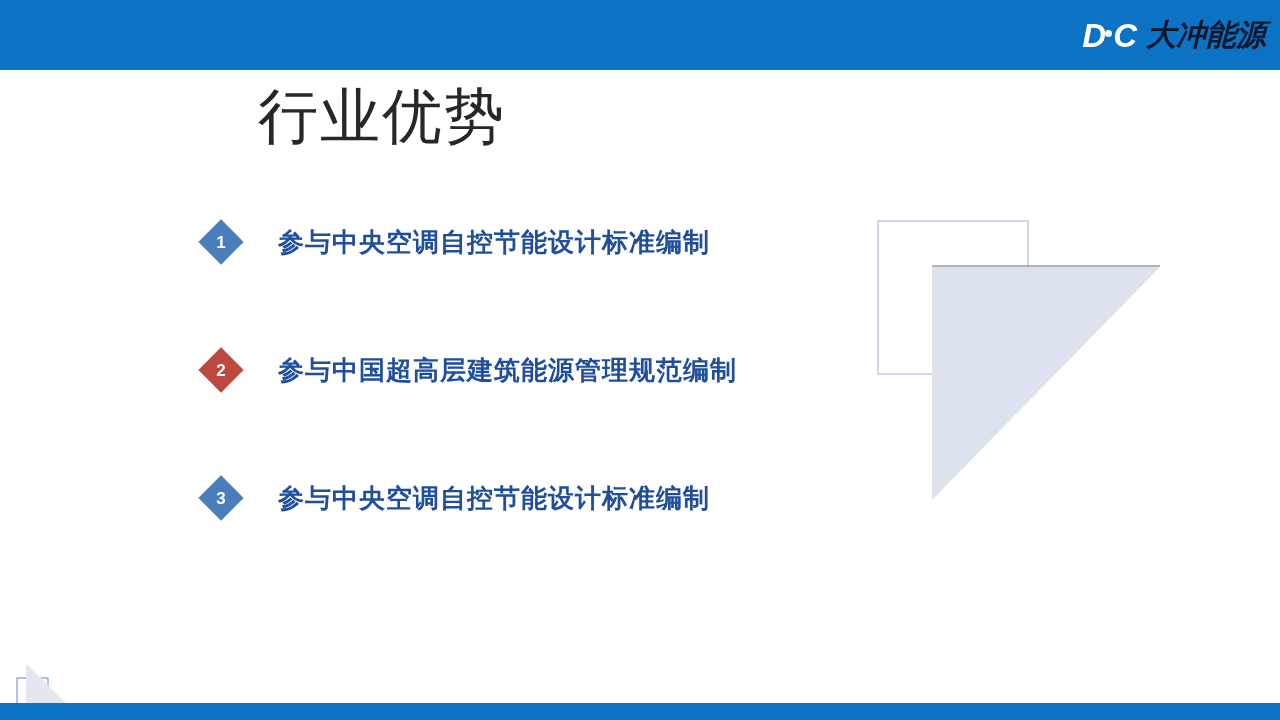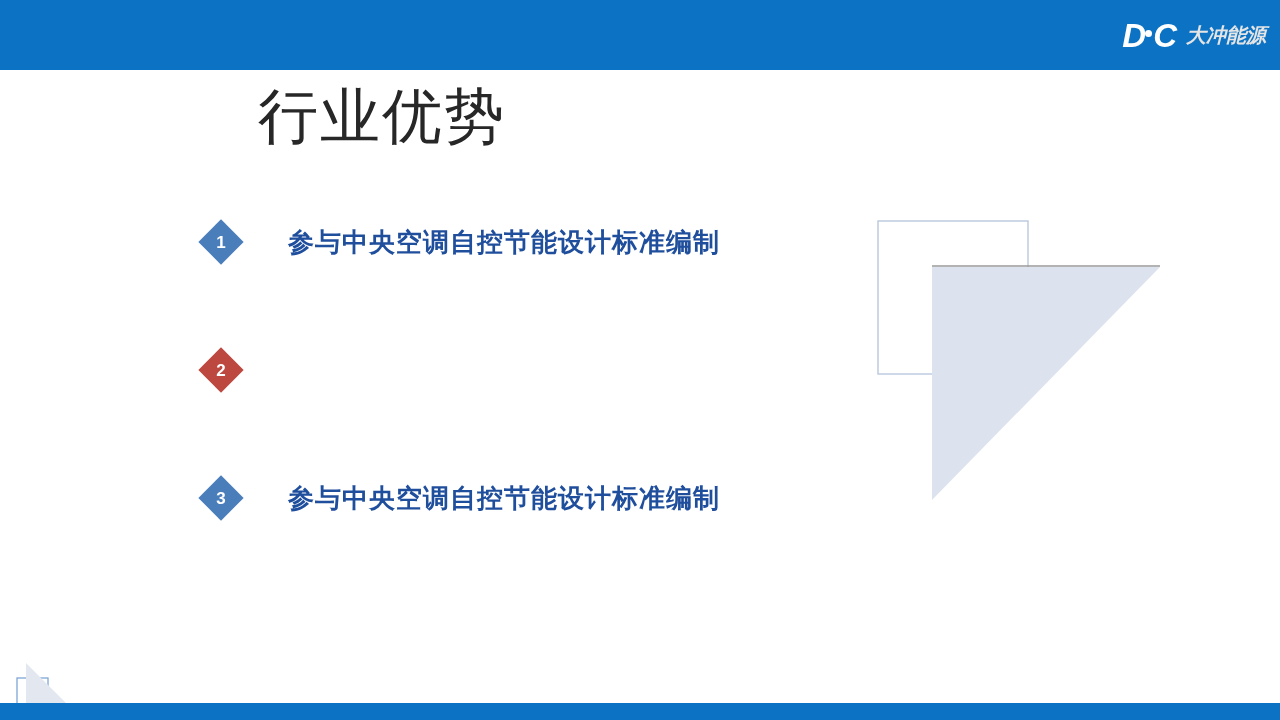--- a/index.html
+++ b/index.html
@@ -56,23 +56,23 @@
     height: 7px;
     border-radius: 50%;
     background: #ffffff;
     margin: 0 1px 0 0;
     transform: translateY(-2px);
   }
   .logo-cn {
     font-family: "DejaVu Sans", "Liberation Sans", sans-serif;
     font-weight: bold;
     font-style: italic;
-    font-size: 20px;
+    font-size: 30px;
     letter-spacing: 0px;
-    color: #e5e5e5;
+    color: #0f172a;
     line-height: 1;
   }
 
   
   .footer-bar {
     position: absolute;
     left: 0;
     bottom: 0;
     width: 1280px;
     height: 17px;
@@ -135,21 +135,21 @@
     align-items: center;
     justify-content: center;
     color: #ffffff;
     font-family: "Liberation Sans", "DejaVu Sans", sans-serif;
     font-size: 17px;
     font-weight: bold;
     line-height: 1;
   }
 
   .bullet-text {
-    margin-left: 44px;
+    margin-left: 34px;
     font-family: "DejaVu Serif", "Liberation Serif", serif;
     font-size: 26px;
     font-weight: bold;
     color: #1f4e9c;
     letter-spacing: 1px;
     white-space: nowrap;
     line-height: 1;
   }
 
   
@@ -187,20 +187,21 @@
         <span class="num">1</span>
       </div>
       <div class="bullet-text">参与中央空调自控节能设计标准编制</div>
     </div>
 
     <div class="bullet-row">
       <div class="diamond red">
         <span class="shape"></span>
         <span class="num">2</span>
       </div>
+      <div class="bullet-text">参与中国超高层建筑能源管理规范编制</div>
     </div>
 
     <div class="bullet-row">
       <div class="diamond blue">
         <span class="shape"></span>
         <span class="num">3</span>
       </div>
       <div class="bullet-text">参与中央空调自控节能设计标准编制</div>
     </div>
 

